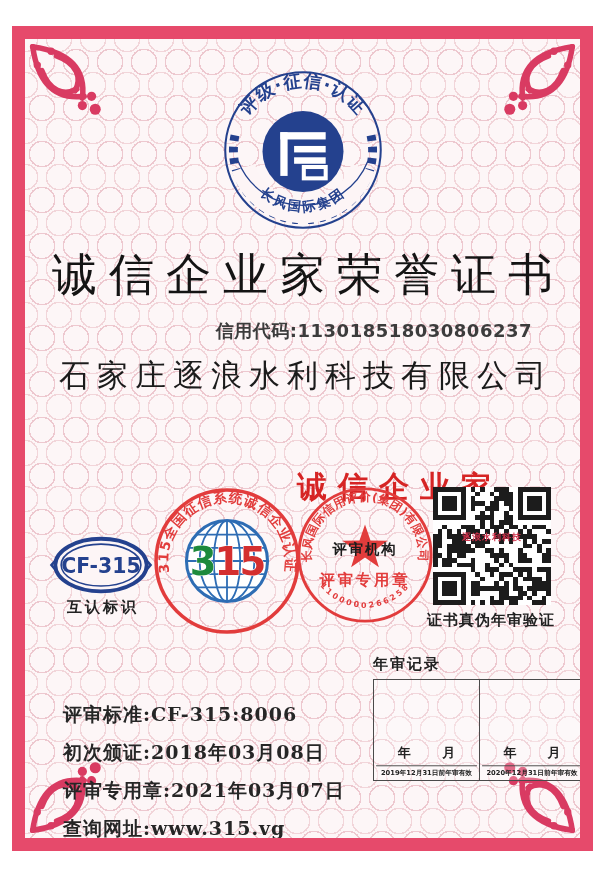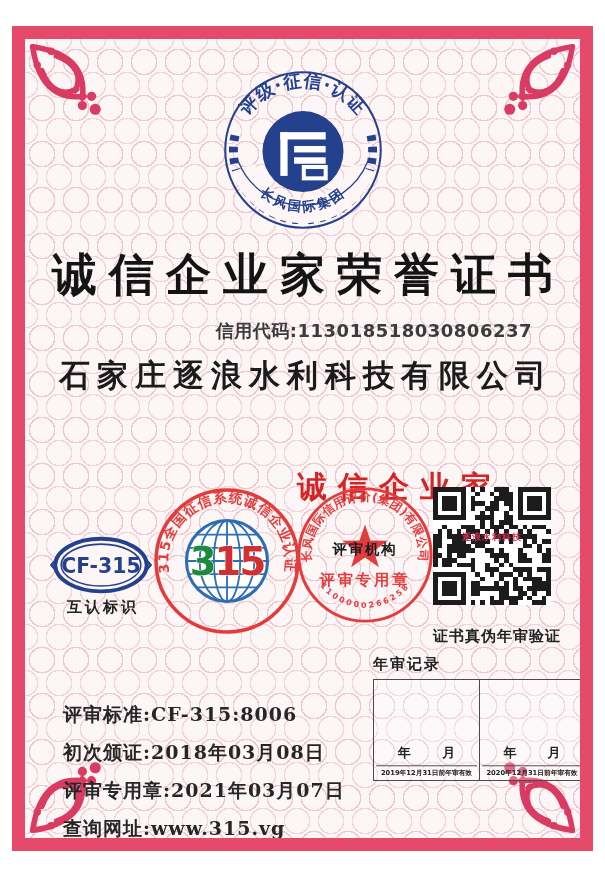--- a/index.html
+++ b/index.html
@@ -14,40 +14,40 @@
       radial-gradient(circle, rgba(253,246,247,0) 0 12px, rgba(211,126,142,.28) 12px 13.5px, rgba(253,246,247,0) 13.5px);
     background-size:34px 46px,34px 46px;
     background-position:0 0,17px 23px;}
   .corner{position:absolute;width:92px;height:92px;}
   .corner.tl{left:4px;top:4px;}
   .corner.tr{right:4px;top:4px;transform:scaleX(-1);}
   .corner.bl{left:4px;bottom:4px;transform:scaleY(-1);}
   .corner.br{right:4px;bottom:4px;transform:scale(-1,-1);}
   .emblem{position:absolute;left:197px;top:30px;width:162px;height:162px;}
   .cert-title{position:absolute;left:0;right:0;top:206px;text-align:center;
-    font-size:45px;font-weight:bold;color:#141414;letter-spacing:12px;padding-left:12px;}
+    font-size:45px;font-weight:normal;color:#141414;letter-spacing:12px;padding-left:12px;}
   .credit-line{position:absolute;right:48px;top:280px;font-size:18px;font-weight:bold;
     color:#3c3c3c;letter-spacing:.5px;}
   .company{position:absolute;left:0;right:0;top:316px;text-align:center;
-    font-size:31px;font-weight:bold;color:#1b1b1b;letter-spacing:7px;padding-left:7px;}
+    font-size:31px;font-weight:normal;color:#1b1b1b;letter-spacing:7px;padding-left:7px;}
   .honoree{position:absolute;left:103px;top:384px;font-size:30px;font-weight:bold;
     color:#d62424;letter-spacing:9px;}
   .honor-title{position:absolute;left:272px;top:384px;font-size:30px;font-weight:bold;
     color:#d62424;letter-spacing:11px;margin-top:44px;}
   .cf315{position:absolute;left:22px;top:492px;width:108px;height:72px;}
   .cf315-caption{position:absolute;left:42px;top:559px;font-size:15px;font-weight:bold;
     color:#222;letter-spacing:3px;}
   .seal315{position:absolute;left:126px;top:446px;width:152px;height:152px;}
   .review-seal{position:absolute;left:266px;top:442px;width:148px;height:148px;}
   .qr-wrap{position:absolute;left:408px;top:448px;width:118px;height:118px;background:#fff;}
   .qr-wrap svg{position:absolute;inset:0;}
   .qr-overlay{position:absolute;left:0;right:0;top:44px;text-align:center;
     font-size:9px;font-weight:bold;color:#d0304a;letter-spacing:1px;}
-  .qr-caption{position:absolute;left:402px;top:572px;width:140px;text-align:center;
-    font-size:15px;font-weight:bold;color:#222;letter-spacing:1px;margin-top:16px;}
+  .qr-caption{position:absolute;left:402px;top:572px;width:140px;text-align:left;
+    font-size:15px;font-weight:bold;color:#222;letter-spacing:1px;}
   .details{position:absolute;left:38px;top:656px;}
   .details .line{font-family:"DejaVu Serif",serif;font-size:19px;font-weight:bold;
     color:#262626;line-height:38px;letter-spacing:1px;}
   .annual{position:absolute;left:348px;top:616px;width:212px;}
   .annual-title{font-size:15px;font-weight:bold;color:#222;letter-spacing:2px;margin-bottom:5px;}
   .annual-table{display:flex;border:1.5px solid #4a4a4a;background:rgba(255,255,255,.25);}
   .annual-cell{width:50%;box-sizing:border-box;}
   .annual-cell + .annual-cell{border-left:1.5px solid #4a4a4a;}
   .annual-main{height:82px;display:flex;align-items:flex-end;justify-content:space-around;
     padding:0 8px 3px 8px;font-size:13px;font-weight:bold;color:#222;}

